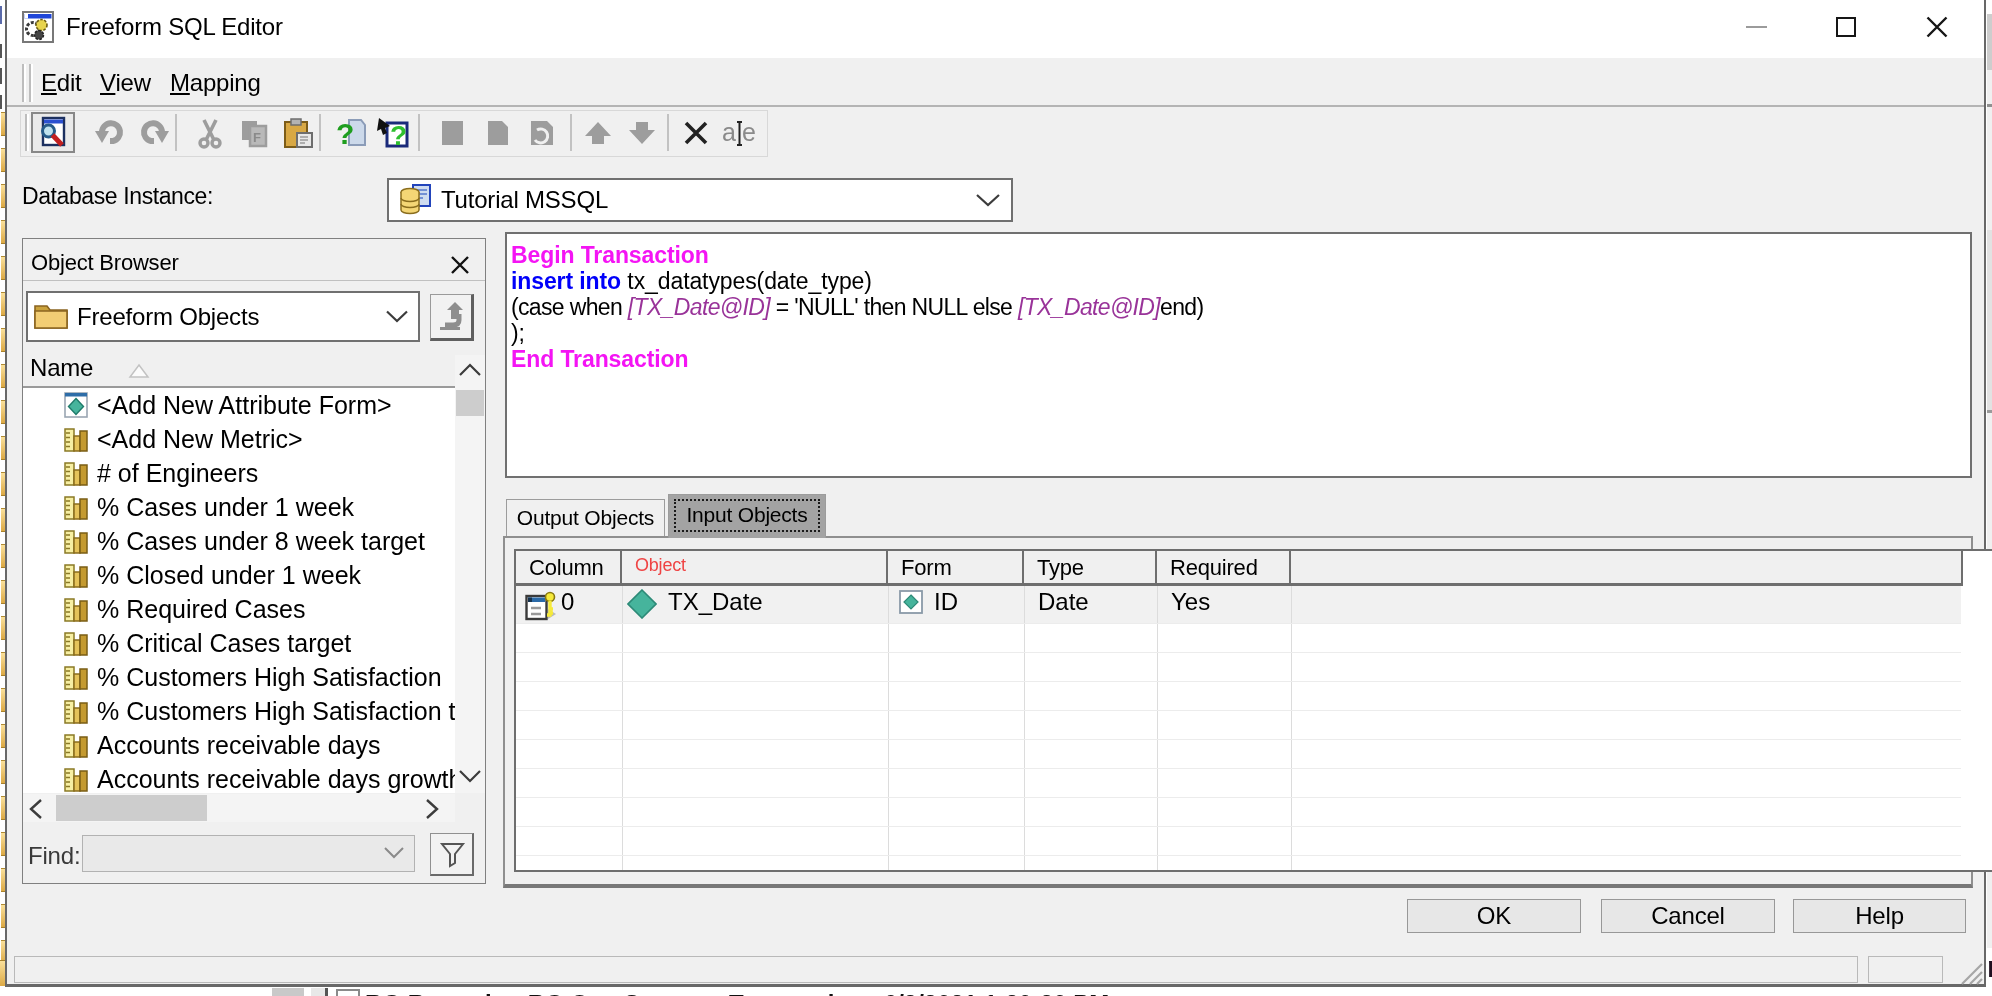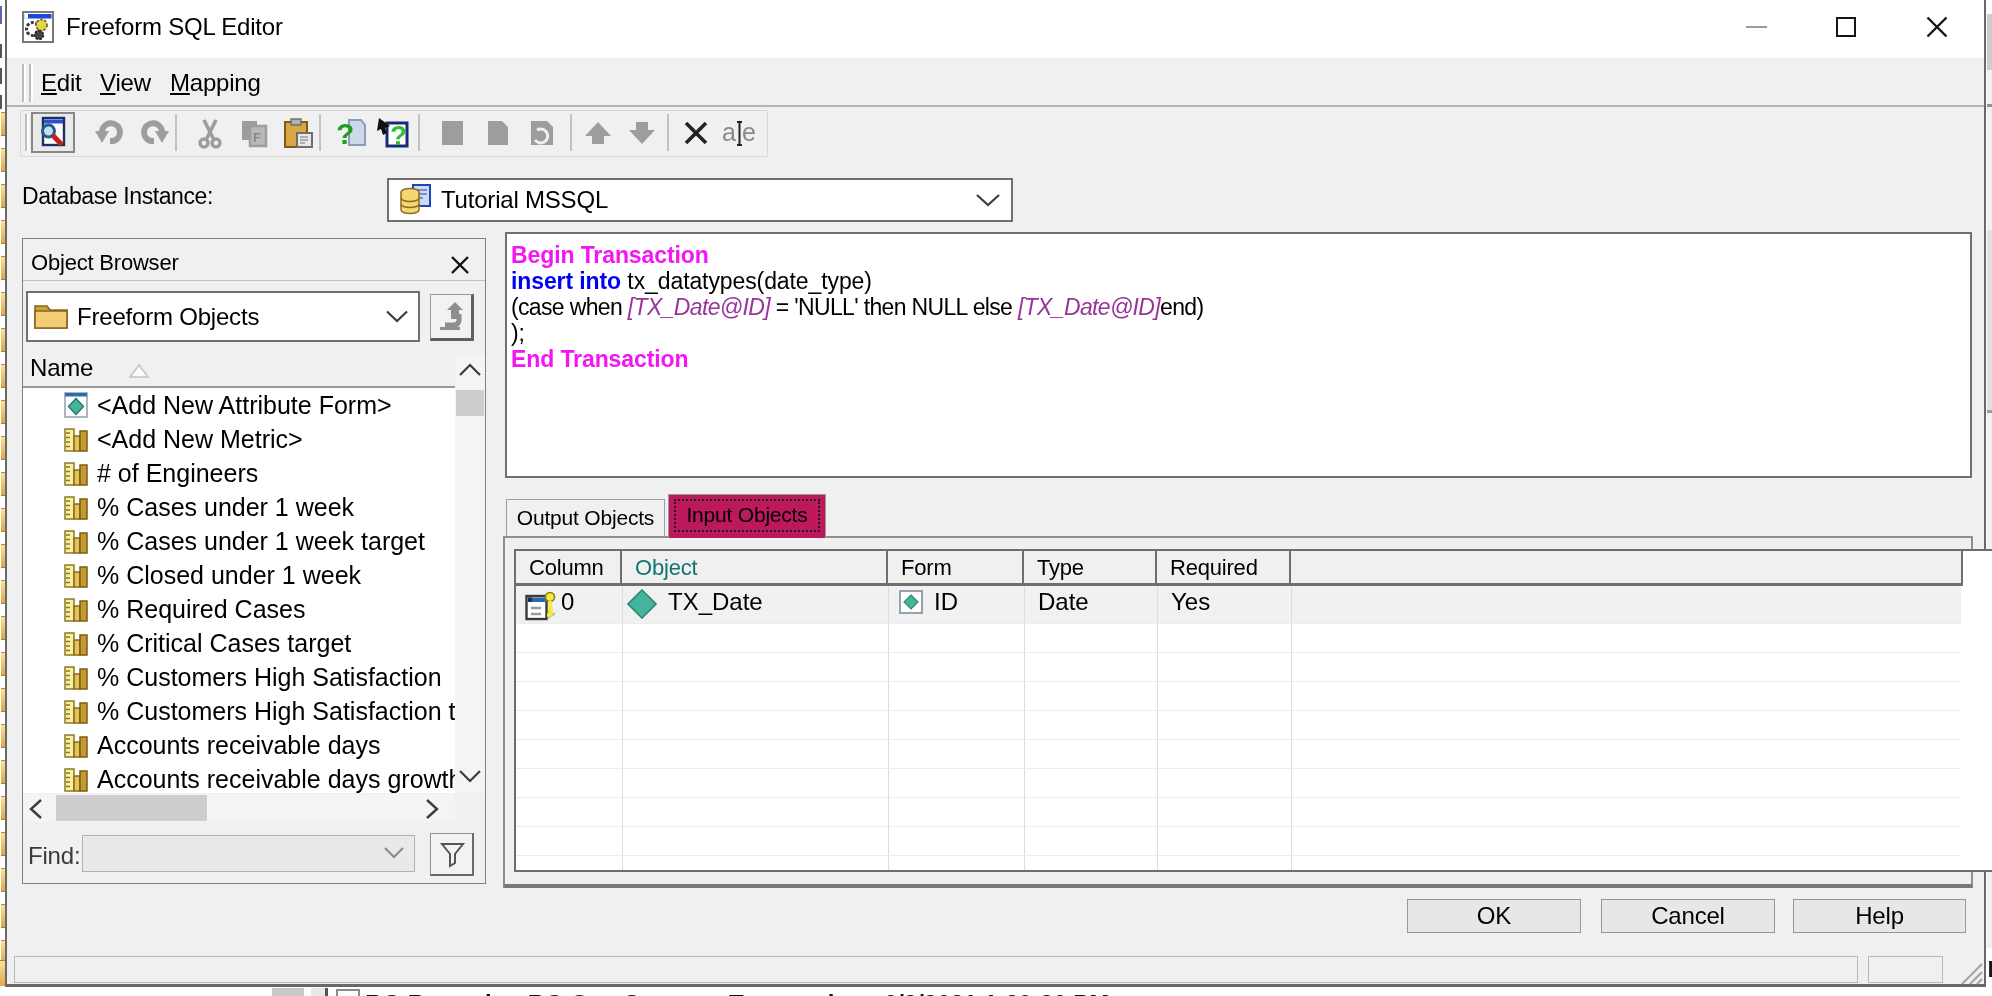--- a/index.html
+++ b/index.html
@@ -167,21 +167,21 @@
           <rect x="10" y="10" width="6" height="15" fill="#e5c35a" stroke="#8a6d1d" stroke-width="1.5"></rect>
           <rect x="16" y="5" width="7" height="20" fill="#c49a30" stroke="#7a5d15" stroke-width="1.5"></rect>
         </svg></div>
       <div class="p" style="left: 74px; top: 105px; font-size: 25px; white-space: nowrap; color: rgb(0, 0, 0);">% Cases under 1 week</div>
       <div class="p" style="left: 41px; top: 140px; width: 24px; height: 26px;"><svg width="24" height="26" viewBox="0 0 24 26">
           <rect x="1" y="3" width="9" height="22" fill="#f7efa3" stroke="#8a7a26" stroke-width="1.5"></rect>
           <path d="M2,7 h4 M2,11.5 h4 M2,16 h4 M2,20.5 h4" stroke="#8a7a26" stroke-width="1.5"></path>
           <rect x="10" y="10" width="6" height="15" fill="#e5c35a" stroke="#8a6d1d" stroke-width="1.5"></rect>
           <rect x="16" y="5" width="7" height="20" fill="#c49a30" stroke="#7a5d15" stroke-width="1.5"></rect>
         </svg></div>
-      <div class="p" style="left: 74px; top: 139px; font-size: 25px; white-space: nowrap; color: rgb(0, 0, 0);">% Cases under 1 week target</div>
+      <div class="p" style="left: 74px; top: 139px; font-size: 25px; white-space: nowrap; color: rgb(0, 0, 0);">% Cases under 8 week target</div>
       <div class="p" style="left: 41px; top: 174px; width: 24px; height: 26px;"><svg width="24" height="26" viewBox="0 0 24 26">
           <rect x="1" y="3" width="9" height="22" fill="#f7efa3" stroke="#8a7a26" stroke-width="1.5"></rect>
           <path d="M2,7 h4 M2,11.5 h4 M2,16 h4 M2,20.5 h4" stroke="#8a7a26" stroke-width="1.5"></path>
           <rect x="10" y="10" width="6" height="15" fill="#e5c35a" stroke="#8a6d1d" stroke-width="1.5"></rect>
           <rect x="16" y="5" width="7" height="20" fill="#c49a30" stroke="#7a5d15" stroke-width="1.5"></rect>
         </svg></div>
       <div class="p" style="left: 74px; top: 173px; font-size: 25px; white-space: nowrap; color: rgb(0, 0, 0);">% Closed under 1 week</div>
       <div class="p" style="left: 41px; top: 208px; width: 24px; height: 26px;"><svg width="24" height="26" viewBox="0 0 24 26">
           <rect x="1" y="3" width="9" height="22" fill="#f7efa3" stroke="#8a7a26" stroke-width="1.5"></rect>
           <path d="M2,7 h4 M2,11.5 h4 M2,16 h4 M2,20.5 h4" stroke="#8a7a26" stroke-width="1.5"></path>
@@ -263,30 +263,30 @@
     <div><span style="color:#f414f4;font-weight:bold;">End Transaction</span></div>
   </div>
 </div>
 
 <div class="p" style="left:506px;top:499px;width:159px;height:37px;background:#f0f0f0;border:1px solid #9c9c9c;border-bottom:none;box-sizing:border-box;text-align:center;">
   <span class="txt" style="line-height:35px;font-size:21px;">Output Objects</span>
 </div>
 
 <div class="p" style="left:503px;top:536px;width:1470px;height:352px;background:#f0f0f0;border:2px solid #8f8f8f;border-bottom:4px solid #787878;box-sizing:border-box;"></div>
 
-<div class="p" style="left:668px;top:494px;width:158px;height:44px;background:#be185d;border:1px solid #9c9c9c;border-bottom:none;box-sizing:border-box;text-align:center;">
+<div class="p" style="left:668px;top:494px;width:158px;height:44px;background:#a3a3a3;border:1px solid #9c9c9c;border-bottom:none;box-sizing:border-box;text-align:center;">
   <div style="position:absolute;left:5px;top:4px;right:5px;bottom:6px;border:2px dotted #1a1a1a;"></div>
   <span class="txt" style="line-height:40px;font-size:21px;">Input Objects</span>
 </div>
 
 <div class="p" id="grid" style="left:514px;top:549px;width:1560px;height:323px;background:#fff;border:2px solid #6e6e6e;box-sizing:border-box;overflow:hidden;">
       <div class="p" style="left: 0px; top: 0px; width: 106px; height: 35px; background: rgb(240, 240, 240); border-right: 2px solid rgb(110, 110, 110); border-bottom: 3px solid rgb(110, 110, 110); box-sizing: border-box;"></div>
       <div class="p" style="left: 13px; top: 4px; font-size: 22px; color: rgb(0, 0, 0); white-space: nowrap; letter-spacing: -0.2px;">Column</div>
       <div class="p" style="left: 106px; top: 0px; width: 266px; height: 35px; background: rgb(240, 240, 240); border-right: 2px solid rgb(110, 110, 110); border-bottom: 3px solid rgb(110, 110, 110); box-sizing: border-box;"></div>
-      <div class="p" style="left: 119px; top: 4px; font-size: 22px; color: #0f766e; white-space: nowrap; letter-spacing: -0.2px;">Object</div>
+      <div class="p" style="left: 119px; top: 4px; font-size: 18px; color: #ef4444; white-space: nowrap; letter-spacing: -0.2px;">Object</div>
       <div class="p" style="left: 372px; top: 0px; width: 136px; height: 35px; background: rgb(240, 240, 240); border-right: 2px solid rgb(110, 110, 110); border-bottom: 3px solid rgb(110, 110, 110); box-sizing: border-box;"></div>
       <div class="p" style="left: 385px; top: 4px; font-size: 22px; color: rgb(0, 0, 0); white-space: nowrap; letter-spacing: -0.2px;">Form</div>
       <div class="p" style="left: 508px; top: 0px; width: 133px; height: 35px; background: rgb(240, 240, 240); border-right: 2px solid rgb(110, 110, 110); border-bottom: 3px solid rgb(110, 110, 110); box-sizing: border-box;"></div>
       <div class="p" style="left: 521px; top: 4px; font-size: 22px; color: rgb(0, 0, 0); white-space: nowrap; letter-spacing: -0.2px;">Type</div>
       <div class="p" style="left: 641px; top: 0px; width: 134px; height: 35px; background: rgb(240, 240, 240); border-right: 2px solid rgb(110, 110, 110); border-bottom: 3px solid rgb(110, 110, 110); box-sizing: border-box;"></div>
       <div class="p" style="left: 654px; top: 4px; font-size: 22px; color: rgb(0, 0, 0); white-space: nowrap; letter-spacing: -0.2px;">Required</div>
       <div class="p" style="left: 775px; top: 0px; width: 672px; height: 35px; background: rgb(240, 240, 240); border-right: 2px solid rgb(110, 110, 110); border-bottom: 3px solid rgb(110, 110, 110); box-sizing: border-box;"></div>
       <div class="p" style="left: 0px; top: 35px; width: 1445px; height: 37px; background: rgb(241, 241, 241);"></div>
       <div class="p" style="left: 106px; top: 35px; width: 1px; height: 284px; background: rgb(220, 220, 220);"></div>
       <div class="p" style="left: 372px; top: 35px; width: 1px; height: 284px; background: rgb(220, 220, 220);"></div>

